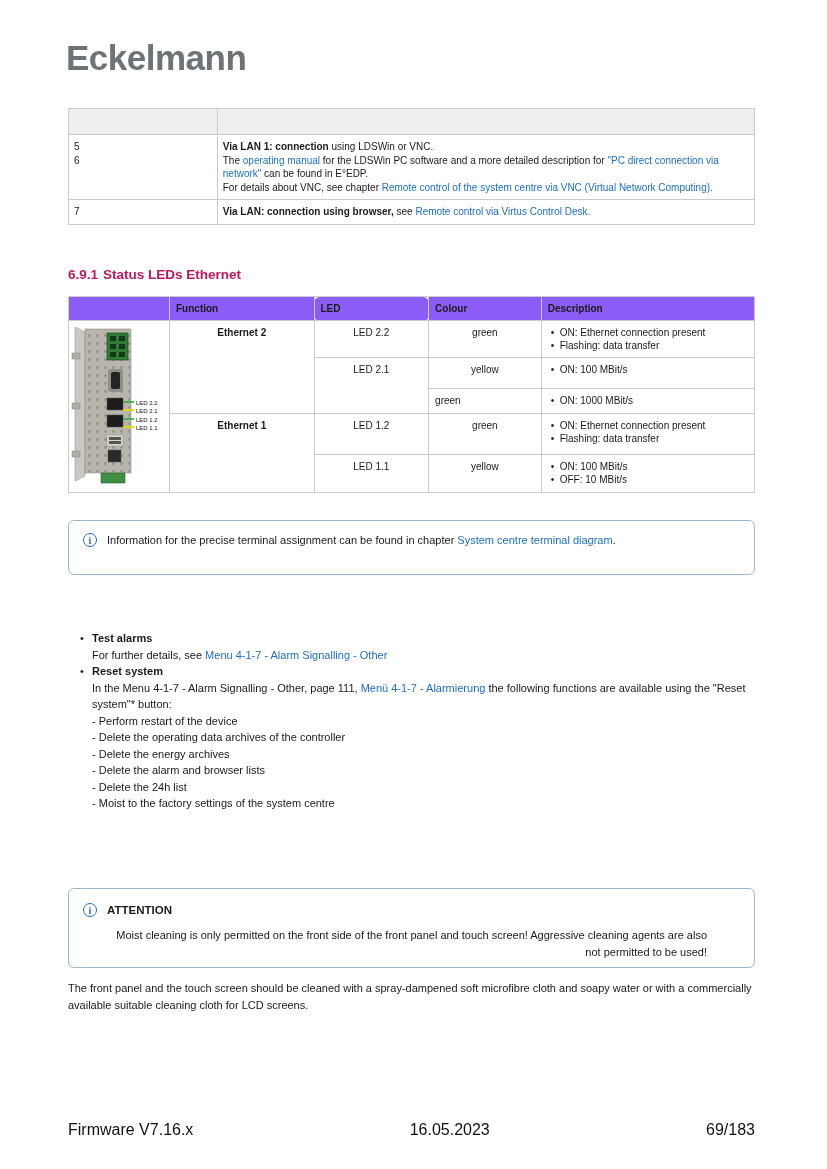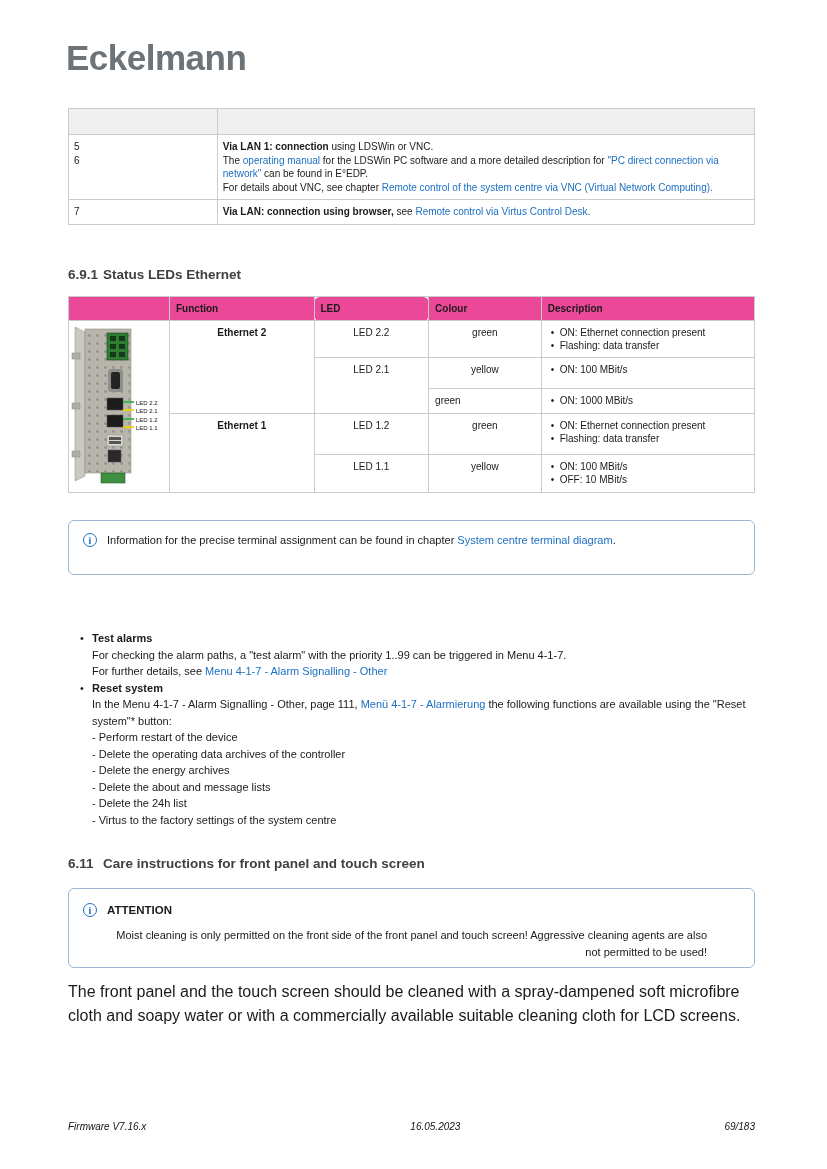--- a/index.html
+++ b/index.html
@@ -20,27 +20,27 @@
 
   
   table { border-collapse:collapse; }
   .t1 { top:108px; font-size:10px; line-height:1.36; width:687px; }
   .t1 td { border:1px solid #cbcbcb; vertical-align:top; padding:5px 5px; }
   .t1 .hdr td { background:#efefef; height:26px; }
   .t1 .colnum { width:149px; }
   .t1 .colbody { width:538px; }
 
   
-  .sec { position:absolute; left:68px; font-size:13.5px; font-weight:bold; color:#404040; }
+  .sec { position:absolute; left:68px; font-size:13.5px; font-weight:bold; color:#be185d; }
   .sec .num { display:inline-block; min-width:35px; }
 
   
   .t2 { top:296px; font-size:10px; line-height:1.3; width:687px; }
   .t2 th, .t2 td { border:1px solid #cbcbcb; vertical-align:top; padding:5px 6px; }
-  .t2 th { background:#ec4899; text-align:left; font-weight:bold; height:24px; }
+  .t2 th { background:#8b5cf6; text-align:left; font-weight:bold; height:24px; }
   .t2 .c { text-align:center; }
   .t2 .w-img { width:100px; padding:4px 2px; }
   .t2 .w-fn  { width:145px; }
   .t2 .w-led { width:115px;border-radius:6px; }
   .t2 .w-col { width:113px;margin-top:44px; }
   .t2 .w-dsc { width:214px; }
   .t2 ul { list-style:none; }
   .t2 li { position:relative; padding-left:12px; }
   .t2 li::before { content:"\2022"; position:absolute; left:3px; }
   .t2 tr.rA > td { height:37px; }
@@ -64,24 +64,24 @@
   .att-title { font-weight:bold; font-size:11.5px; margin-left:10px; margin-top:0px; }
   .att-body { margin:8px 0 0 24px; width:600px;text-align:right; }
 
   
   .bullets { top:630px; font-size:11px; line-height:1.5; }
   .bt { position:relative; padding-left:24px; font-weight:bold; }
   .bt::before { content:"\2022"; position:absolute; left:12px; font-weight:normal; }
   .bl { padding-left:24px; }
 
   
-  .para { top:980px; font-size:16px; line-height:1.5; }
-
-  
-  .footer { top:1121px; display:flex; justify-content:space-between; font-size:10px; color:#111;font-style:italic; }
+  .para { top:980px; font-size:11px; line-height:1.5; }
+
+  
+  .footer { top:1121px; display:flex; justify-content:space-between; font-size:16px; color:#111; }
 </style>
 </head>
 <body>
 
 <div class="page">
 
   <div class="logo">Eckelmann</div>
 
   <table class="t1 abs">
     <tbody>
@@ -220,39 +220,35 @@
       <div class="ico-i">i</div>
       <div class="note-text">
         <span>Information for the precise terminal assignment can be found in chapter </span><a class="lnk">System centre terminal diagram</a><span>.</span>
       </div>
     </div>
   </div>
 
 
   <div class="bullets abs">
     <div class="bt">Test alarms</div>
-    <div class="bl">For checking the alarm paths, a "test alarm" with the priority 1..99 can be triggered in Menu 4-1-7.</div>
     <div class="bl">
       <span>For further details, see </span><a class="lnk">Menu 4-1-7 - Alarm Signalling - Other</a>
     </div>
     <div class="bt">Reset system</div>
     <div class="bl">
       <span>In the Menu 4-1-7 - Alarm Signalling - Other, page 111, </span><a class="lnk">Menü 4-1-7 - Alarmierung</a><span> the following functions are available using the "Reset system"* button:</span>
     </div>
     <div class="bl">- Perform restart of the device</div>
     <div class="bl">- Delete the operating data archives of the controller</div>
     <div class="bl">- Delete the energy archives</div>
-    <div class="bl">- Delete the about and message lists</div>
+    <div class="bl">- Delete the alarm and browser lists</div>
     <div class="bl">- Delete the 24h list</div>
-    <div class="bl">- Virtus to the factory settings of the system centre</div>
-  </div>
-
-  <div class="sec" style="top:856px;">
-    <span class="num">6.11</span><span>Care instructions for front panel and touch screen</span>
-  </div>
+    <div class="bl">- Moist to the factory settings of the system centre</div>
+  </div>
+
 
   <div class="note attbox abs">
     <div class="note-row">
       <div class="ico-i">i</div>
       <div class="att-title">ATTENTION</div>
     </div>
     <div class="att-body">Moist cleaning is only permitted on the front side of the front panel and touch screen! Aggressive cleaning agents are also not permitted to be used!</div>
   </div>
 
   <div class="para abs">The front panel and the touch screen should be cleaned with a spray-dampened soft microfibre cloth and soapy water or with a commercially available suitable cleaning cloth for LCD screens.</div>

